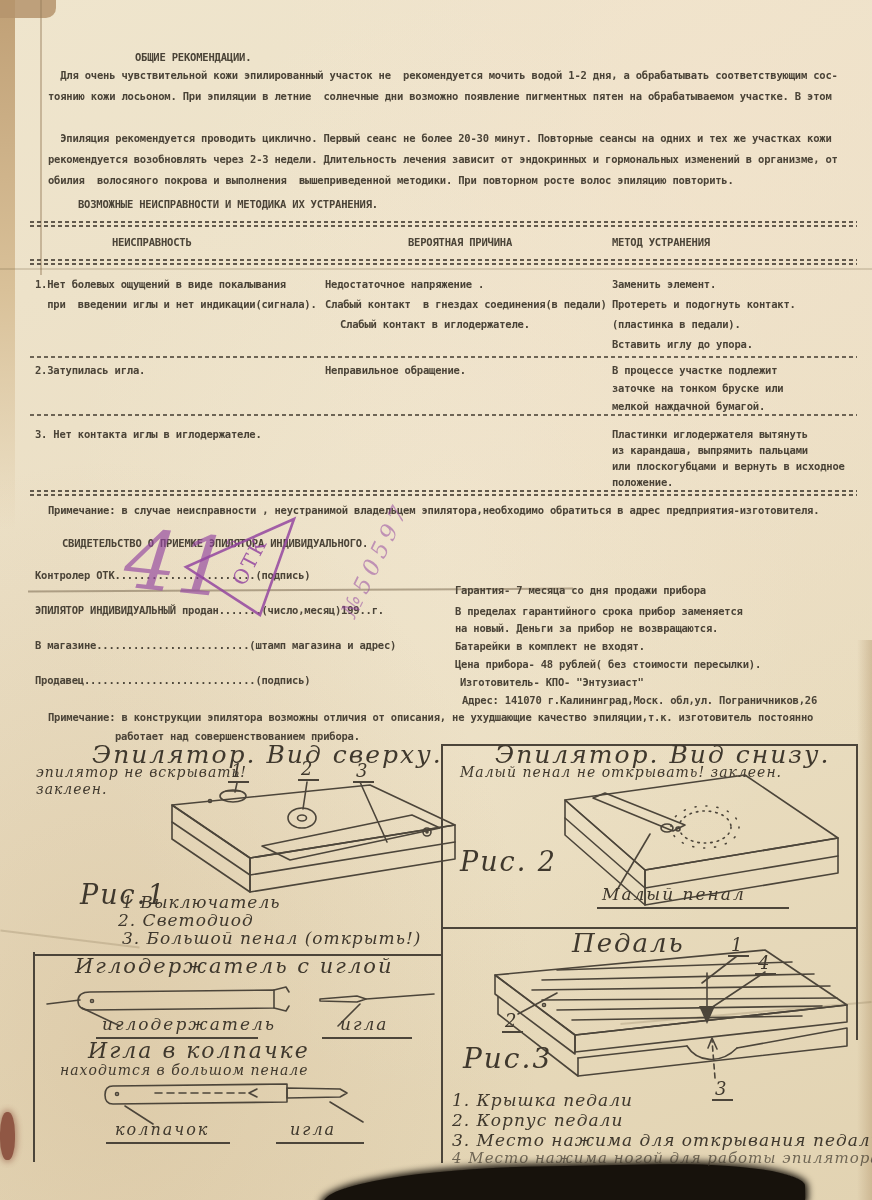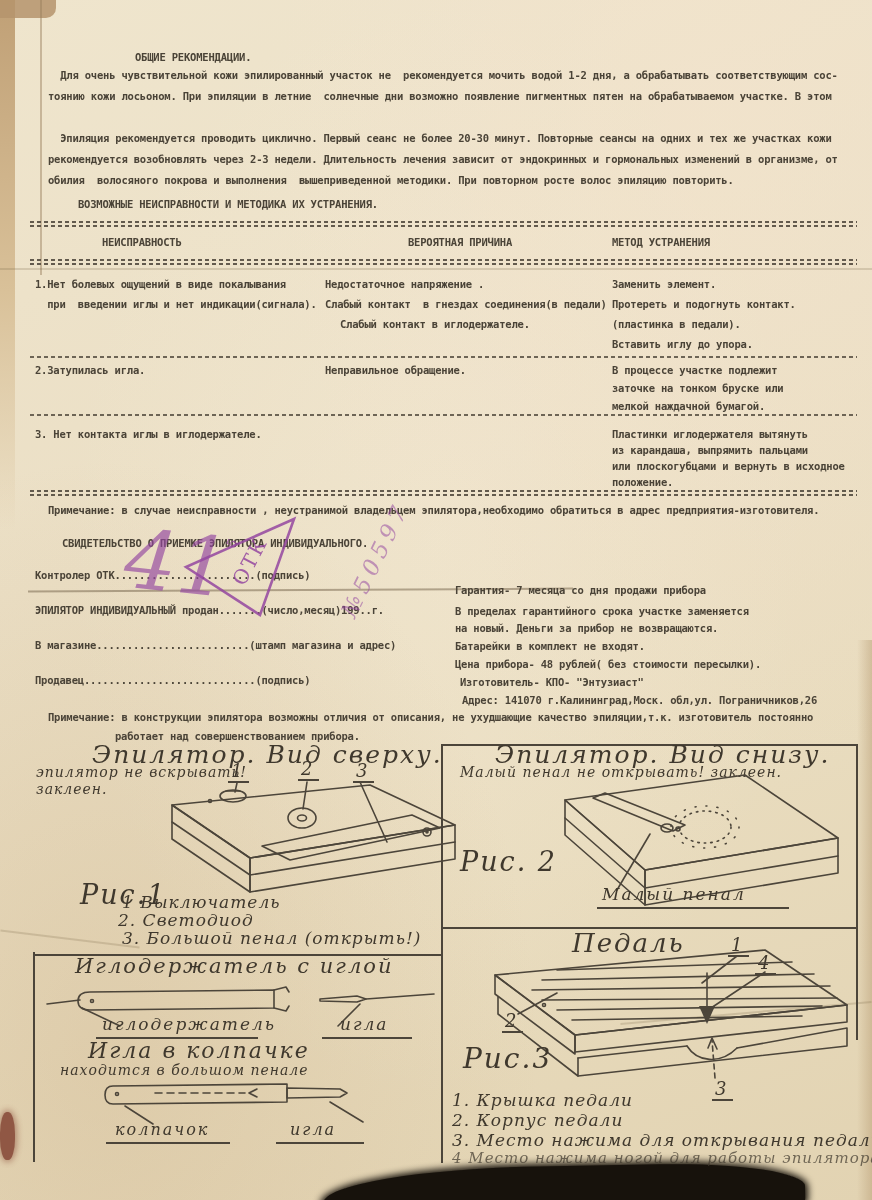--- a/index.html
+++ b/index.html
@@ -47,21 +47,21 @@
 
   <div class="t" style="left:135px;top:51px;">ОБЩИЕ РЕКОМЕНДАЦИИ.</div>
   <div class="t" style="left:48px;top:69px;">  Для очень чувствительной кожи эпилированный участок не  рекомендуется мочить водой 1-2 дня, а обрабатывать соответствующим сос-</div>
   <div class="t" style="left:48px;top:90px;">тоянию кожи лосьоном. При эпиляции в летние  солнечные дни возможно появление пигментных пятен на обрабатываемом участке. В этом</div>
   <div class="t" style="left:48px;top:132px;">  Эпиляция рекомендуется проводить циклично. Первый сеанс не более 20-30 минут. Повторные сеансы на одних и тех же участках кожи</div>
   <div class="t" style="left:48px;top:153px;">рекомендуется возобновлять через 2-3 недели. Длительность лечения зависит от эндокринных и гормональных изменений в организме, от</div>
   <div class="t" style="left:48px;top:174px;">обилия  волосяного покрова и выполнения  вышеприведенной методики. При повторном росте волос эпиляцию повторить.</div>
 
   <div class="t" style="left:78px;top:198px;">ВОЗМОЖНЫЕ НЕИСПРАВНОСТИ И МЕТОДИКА ИХ УСТРАНЕНИЯ.</div>
   <div class="rule2" style="left:30px;top:221px;width:827px;"></div>
-  <div class="t" style="left:78px;top:236px;padding-left:24px;">НЕИСПРАВНОСТЬ</div>
+  <div class="t" style="left:88px;top:236px;padding-left:24px;">НЕИСПРАВНОСТЬ</div>
   <div class="t" style="left:408px;top:236px;">ВЕРОЯТНАЯ ПРИЧИНА</div>
   <div class="t" style="left:612px;top:236px;">МЕТОД УСТРАНЕНИЯ</div>
   <div class="rule2" style="left:30px;top:259px;width:827px;"></div>
 
   <div class="t" style="left:35px;top:278px;">1.Нет болевых ощущений в виде покалывания</div>
   <div class="t" style="left:35px;top:298px;">  при  введении иглы и нет индикации(сигнала).</div>
   <div class="t" style="left:325px;top:278px;">Недостаточное напряжение .</div>
   <div class="t" style="left:325px;top:298px;">Слабый контакт  в гнездах соединения(в педали)</div>
   <div class="t" style="left:340px;top:318px;">Слабый контакт в иглодержателе.</div>
   <div class="t" style="left:612px;top:278px;">Заменить элемент.</div>
@@ -85,21 +85,21 @@
   <div class="rule2" style="left:30px;top:490px;width:827px;"></div>
 
   <div class="t" style="left:48px;top:504px;">Примечание: в случае неисправности , неустранимой владельцем эпилятора,необходимо обратиться в адрес предприятия-изготовителя.</div>
   <div class="t" style="left:62px;top:537px;">СВИДЕТЕЛЬСТВО О ПРИЕМКЕ ЭПИЛЯТОРА ИНДИВИДУАЛЬНОГО.</div>
   <div class="t" style="left:35px;top:569px;">Контролер ОТК.......................(подпись)</div>
   <div class="t" style="left:35px;top:604px;">ЭПИЛЯТОР ИНДИВИДУАЛЬНЫЙ продан.......(число,месяц)199..г.</div>
   <div class="t" style="left:35px;top:639px;">В магазине.........................(штамп магазина и адрес)</div>
   <div class="t" style="left:35px;top:674px;">Продавец............................(подпись)</div>
 
   <div class="t" style="left:455px;top:584px;">Гарантия- 7 месяца со дня продажи прибора</div>
-  <div class="t" style="left:455px;top:605px;">В пределах гарантийного срока участке заменяется</div>
+  <div class="t" style="left:455px;top:605px;">В пределах гарантийного срока прибор заменяется</div>
   <div class="t" style="left:455px;top:622px;">на новый. Деньги за прибор не возвращаются.</div>
   <div class="t" style="left:455px;top:640px;">Батарейки в комплект не входят.</div>
   <div class="t" style="left:455px;top:658px;">Цена прибора- 48 рублей( без стоимости пересылки).</div>
   <div class="t" style="left:460px;top:676px;">Изготовитель- КПО- "Энтузиаст"</div>
   <div class="t" style="left:462px;top:694px;">Адрес: 141070 г.Калининград,Моск. обл,ул. Пограничников,26</div>
 
   <div class="t" style="left:48px;top:711px;">Примечание: в конструкции эпилятора возможны отличия от описания, не ухудшающие качество эпиляции,т.к. изготовитель постоянно</div>
   <div class="t" style="left:115px;top:730px;">работает над совершенствованием прибора.</div>
 
   <div class="hand stamp" style="left:125px;top:516px;font-size:82px;transform:rotate(6deg);opacity:.82;">41</div>

